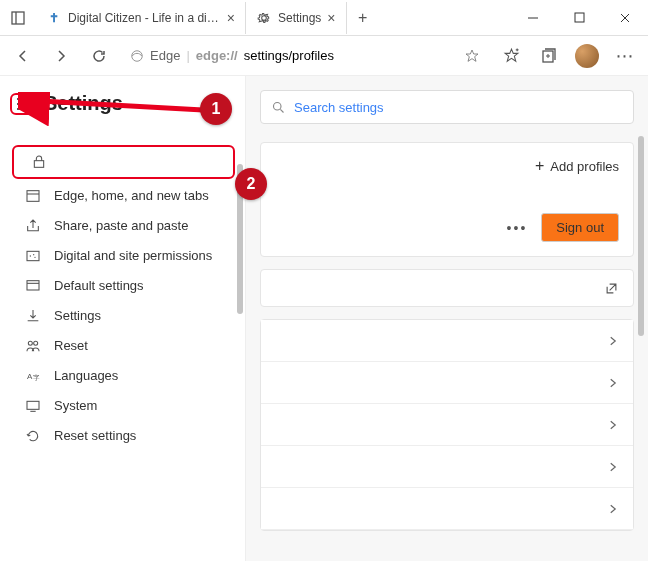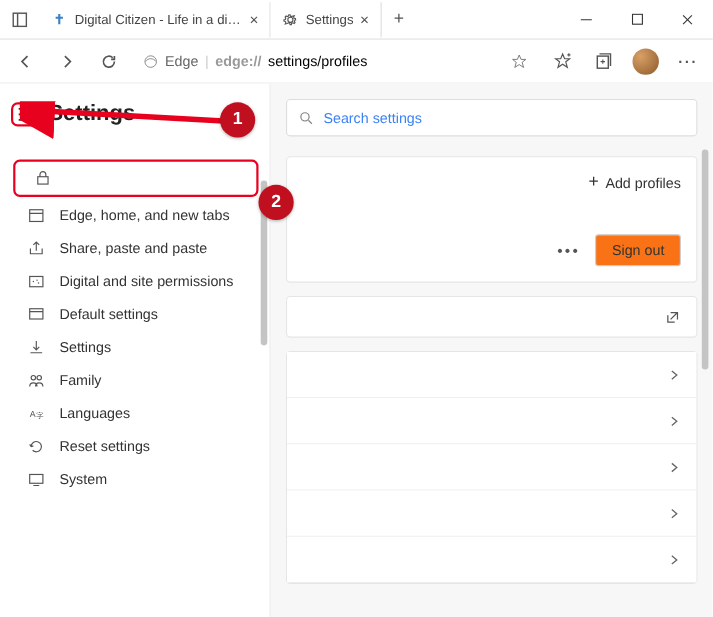--- a/index.html
+++ b/index.html
@@ -225,47 +225,47 @@
         <span>Settings</span>
       </div>
       <div class="nav-item">
         <span class="icon">
             <svg width="16" height="16" viewBox="0 0 24 24">
               <circle cx="8" cy="8" r="3" fill="none" stroke="#555" stroke-width="1.6"></circle>
               <circle cx="16" cy="8" r="3" fill="none" stroke="#555" stroke-width="1.6"></circle>
               <path d="M3 20c0-3 2-5 5-5s5 2 5 5M11 20c0-3 2-5 5-5s5 2 5 5" fill="none" stroke="#555" stroke-width="1.6"></path>
             </svg>
           </span>
-        <span>Family</span>
+        <span>Reset</span>
       </div>
       <div class="nav-item">
         <span class="icon">
             <svg width="16" height="16" viewBox="0 0 24 24">
               <text x="3" y="16" font-size="12" fill="#555">A</text>
               <text x="12" y="18" font-size="10" fill="#555">字</text>
             </svg>
           </span>
         <span>Languages</span>
       </div>
       <div class="nav-item">
         <span class="icon">
             <svg width="16" height="16" viewBox="0 0 24 24">
-              <path d="M5 12a7 7 0 1 1 2 5M5 12l-2-3M5 12l3-1" fill="none" stroke="#555" stroke-width="1.6"></path>
-            </svg>
-          </span>
-        <span>Reset settings</span>
-      </div>
-      <div class="nav-item">
-        <span class="icon">
-            <svg width="16" height="16" viewBox="0 0 24 24">
               <rect x="3" y="5" width="18" height="12" fill="none" stroke="#555" stroke-width="1.6"></rect>
               <line x1="8" y1="20" x2="16" y2="20" stroke="#555" stroke-width="1.6"></line>
             </svg>
           </span>
         <span>System</span>
+      </div>
+      <div class="nav-item">
+        <span class="icon">
+            <svg width="16" height="16" viewBox="0 0 24 24">
+              <path d="M5 12a7 7 0 1 1 2 5M5 12l-2-3M5 12l3-1" fill="none" stroke="#555" stroke-width="1.6"></path>
+            </svg>
+          </span>
+        <span>Reset settings</span>
       </div>
       <div class="nav-item">
         
         
       </div>
     </div>
     <div class="sidebar-scroll"></div>
   </div>
 
   <div class="main">

